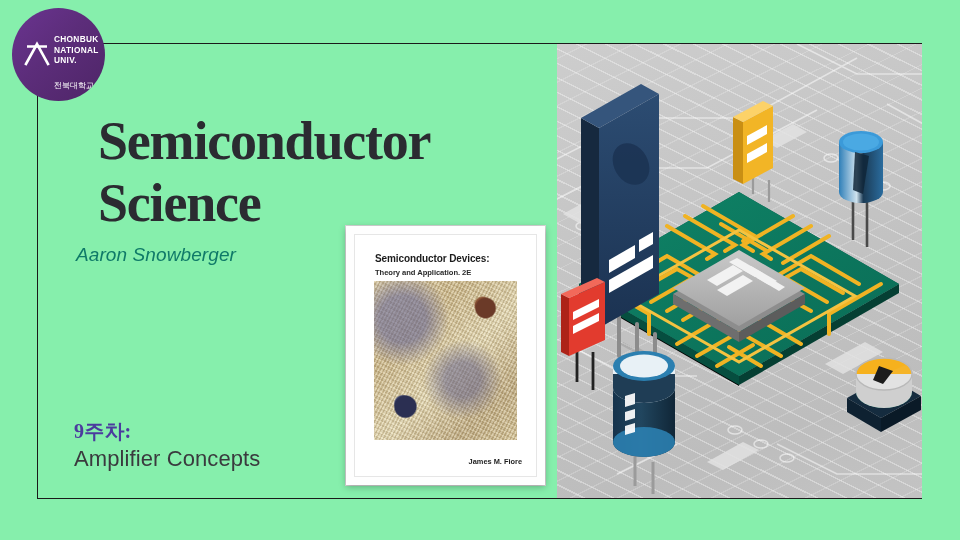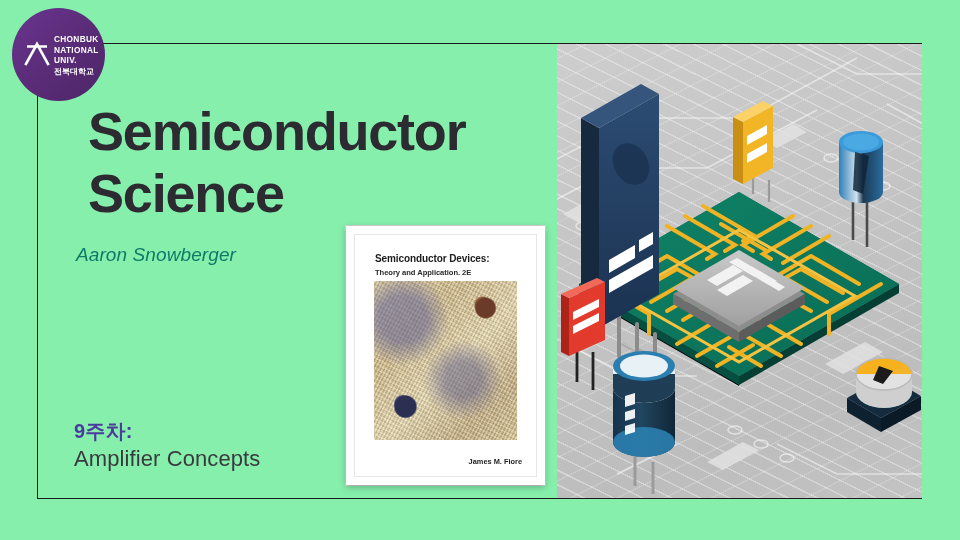--- a/index.html
+++ b/index.html
@@ -21,38 +21,38 @@
     position:absolute;left:12px;top:8px;width:93px;height:93px;border-radius:50%;
     background:#5c2d7a;
     background-image:linear-gradient(135deg,#6a3490 0%,#5c2d7a 45%,#4e2567 100%);
     overflow:hidden;
   }
   .logo-mark{position:absolute;left:12px;top:32px;width:26px;height:26px;}
   .logo-text{
     position:absolute;left:42px;top:26px;color:#fff;
     font-size:8.3px;line-height:10.6px;font-weight:700;letter-spacing:.3px;
   }
-  .logo-kr{font-size:8px;letter-spacing:0px;display:block;margin-top:1px;font-weight:700;}
+  .logo-kr{font-size:8px;letter-spacing:0px;display:block;margin-top:15px;font-weight:400;}
 
   
   .title{
     position:absolute;left:84px;top:96px;width:430px;
     font-size:54px;line-height:62px;font-weight:800;color:#2b2b31;
     letter-spacing:-1.2px;
   }
   .title .l2{display:block;}
 
   .author{
     position:absolute;left:76px;top:244px;
     font-size:19px;color:#0f7a68;letter-spacing:.1px;font-style:italic;
   }
 
   .week{
     position:absolute;left:74px;top:418px;
-    font-size:20px;font-weight:700;color:#4b3b9e;letter-spacing:.2px;
+    font-size:20px;font-weight:700;color:#4b3b9e;letter-spacing:.2px;font-family:Liberation Serif, serif;
   }
   .subtitle{
     position:absolute;left:74px;top:446px;
     font-size:22px;color:#3a3a3e;letter-spacing:.1px;text-align:right;
   }
 
   
   .book{
     position:absolute;left:346px;top:226px;width:199px;height:259px;
     background:#fefefe;
@@ -118,21 +118,21 @@
       <line x1="3" y1="6.5" x2="23" y2="6.5" stroke="#ffffff" stroke-width="2.4"></line>
     </svg>
     <div class="logo-text">
       <span>CHONBUK</span><br>
       <span>NATIONAL</span><br>
       <span>UNIV.</span>
       <span class="logo-kr">전북대학교</span>
     </div>
   </div>
 
-  <h1 class="title nosel" style="margin:4px;">
+  <h1 class="title nosel" style="margin:14px;font-family:Liberation Serif, serif;">
     <span>Semiconductor</span>
     <span class="l2">Science</span>
   </h1>
 
   <div class="author nosel">Aaron Snowberger</div>
 
   <div class="week nosel">9주차:</div>
   <div class="subtitle nosel">Amplifier Concepts</div>
 
   <div class="book">

